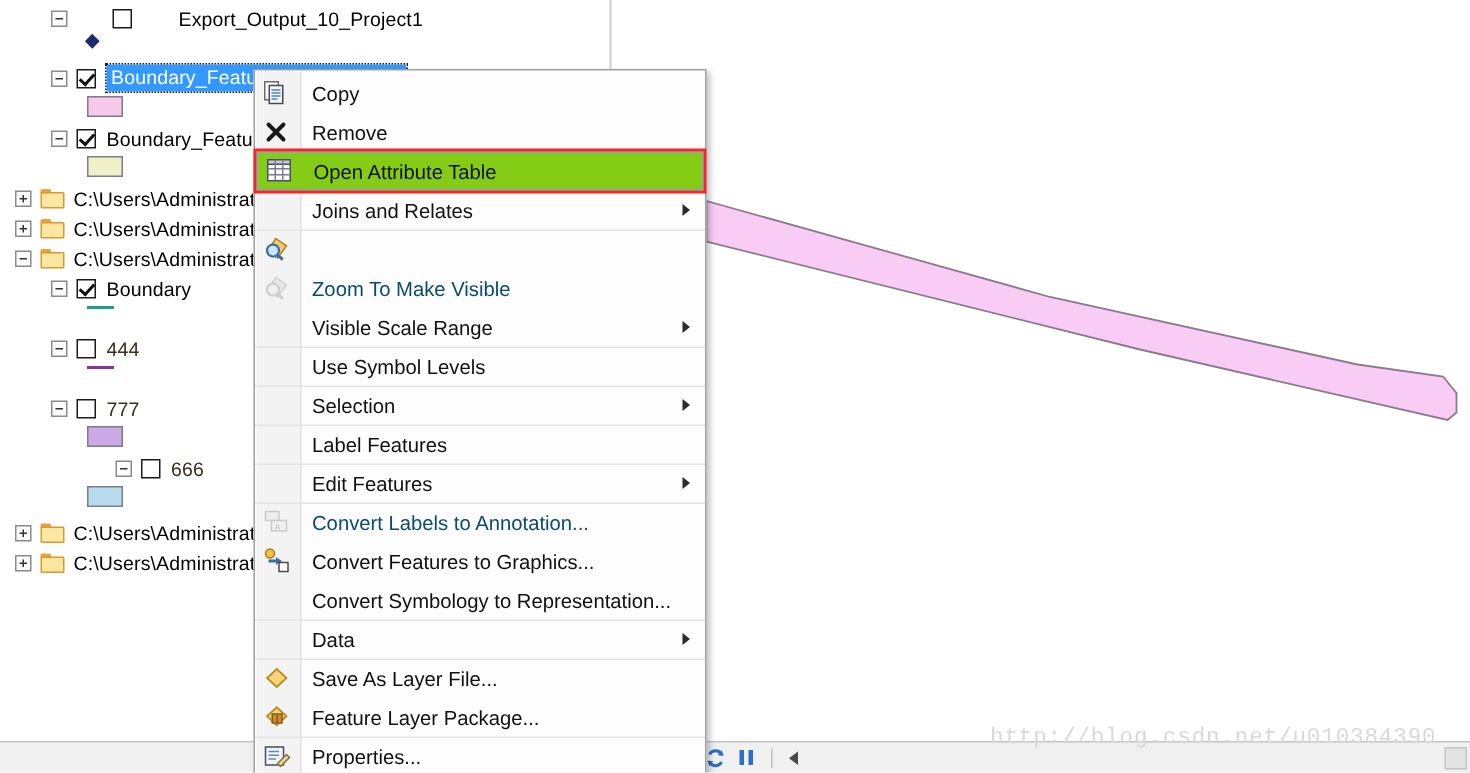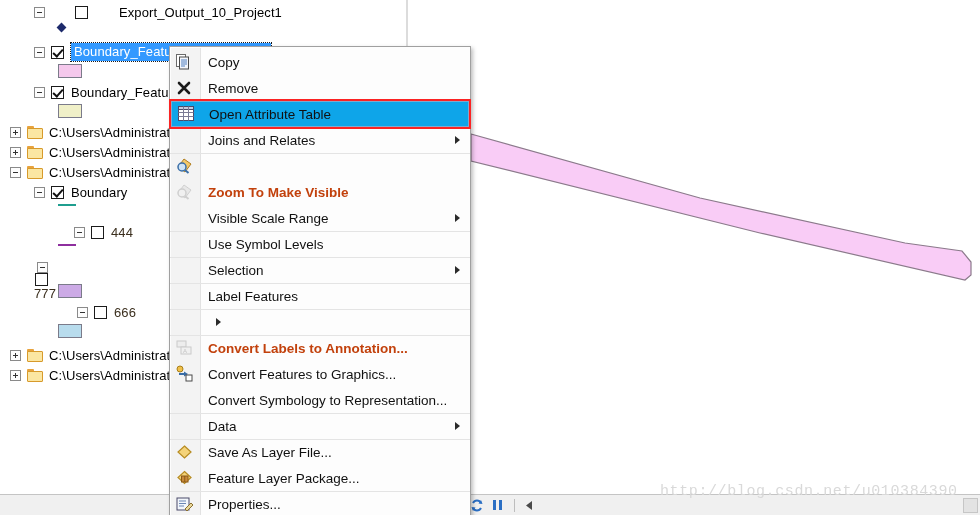--- a/index.html
+++ b/index.html
@@ -162,38 +162,38 @@
     align-items: center;
     font-size: 13.5px;
     color: #111111;
     padding-left: 38px;
     padding-right: 10px;
     z-index: 2;
     border-top: 1px solid transparent;
     border-bottom: 1px solid transparent;
   }
   .mi .mi-label { flex: 1 1 auto; white-space: nowrap; }
-  .mi.disabled .mi-label { color: #c2410c; font-weight: bold; }
+  .mi.disabled .mi-label { color: #0c4a6e; }
   .mi.sep-top { border-top: 1px solid #e4e4e4; }
   .mi .arrow {
     width: 0; height: 0;
     border-left: 5px solid #2b2b2b;
     border-top: 4px solid transparent;
     border-bottom: 4px solid transparent;
     margin-left: 8px;
     flex: 0 0 auto;
   }
   .mi .mi-ico {
     position: absolute;
     left: 5px; top: 50%;
     transform: translateY(-50%);
     width: 20px; height: 18px;
   }
   .mi.highlighted {
-    background: #0ea5e9;
+    background: #84cc16;
     border: 1px solid #7ea9cf;
     outline: 2px solid #fb2323;
     outline-offset: 0px;
     z-index: 6;
     margin: 0 1px;
     padding-left: 37px;
   }
 
   
   #status-bar {
@@ -309,27 +309,27 @@
             <span class="body"></span>
           </div>
           <span class="toc-label">C:\Users\Administrat</span>
         </div>
         <div class="toc-row" style="top: 182px; padding-left: 34px;">
           <div class="expander"></div>
           <div class="chk checked"></div>
           <span class="toc-label">Boundary</span>
         </div>
         <div class="sym sym-line" style="border-top-color:#1f9e8f;left:58px; top:204px; position:absolute;"></div>
-        <div class="toc-row" style="top: 222px; padding-left: 34px; margin-left: 40px;">
+        <div class="toc-row" style="top: 222px; padding-left: 34px;">
           <div class="expander"></div>
           <div class="chk"></div>
           <span class="toc-label num">444</span>
         </div>
         <div class="sym sym-line" style="border-top-color:#8e2f9e;left:58px; top:244px; position:absolute;"></div>
-        <div class="toc-row" style="top: 262px; padding-left: 34px; flex-direction: column;">
+        <div class="toc-row" style="top: 262px; padding-left: 34px;">
           <div class="expander"></div>
           <div class="chk"></div>
           <span class="toc-label num">777</span>
         </div>
         <div class="sym sym-fill" style="background:#ccaae6;left:58px; top:284px; position:absolute;"></div>
         <div class="toc-row" style="top: 302px; padding-left: 34px; margin-left: 43px;">
           <div class="expander"></div>
           <div class="chk"></div>
           <span class="toc-label num">666</span>
         </div>
@@ -412,20 +412,21 @@
           <span class="mi-label">Use Symbol Levels</span>
         </div>
         <div class="mi sep-top">
           <span class="mi-label">Selection</span>
           <span class="arrow"></span>
         </div>
         <div class="mi sep-top">
           <span class="mi-label">Label Features</span>
         </div>
         <div class="mi sep-top">
+          <span class="mi-label">Edit Features</span>
           <span class="arrow"></span>
         </div>
         <div class="mi disabled sep-top">
           <span class="mi-ico"><svg width="19" height="18" viewBox="0 0 19 18" opacity="0.45">
               <rect x="2" y="2" width="9" height="6" fill="#e6e6e6" stroke="#9a9a9a"></rect>
               <rect x="6" y="8" width="10" height="7" fill="#ededed" stroke="#9a9a9a"></rect>
               <text x="8" y="14" font-size="6" fill="#8a8a8a" font-family="sans-serif">A</text>
             </svg></span>
           <span class="mi-label">Convert Labels to Annotation...</span>
         </div>

